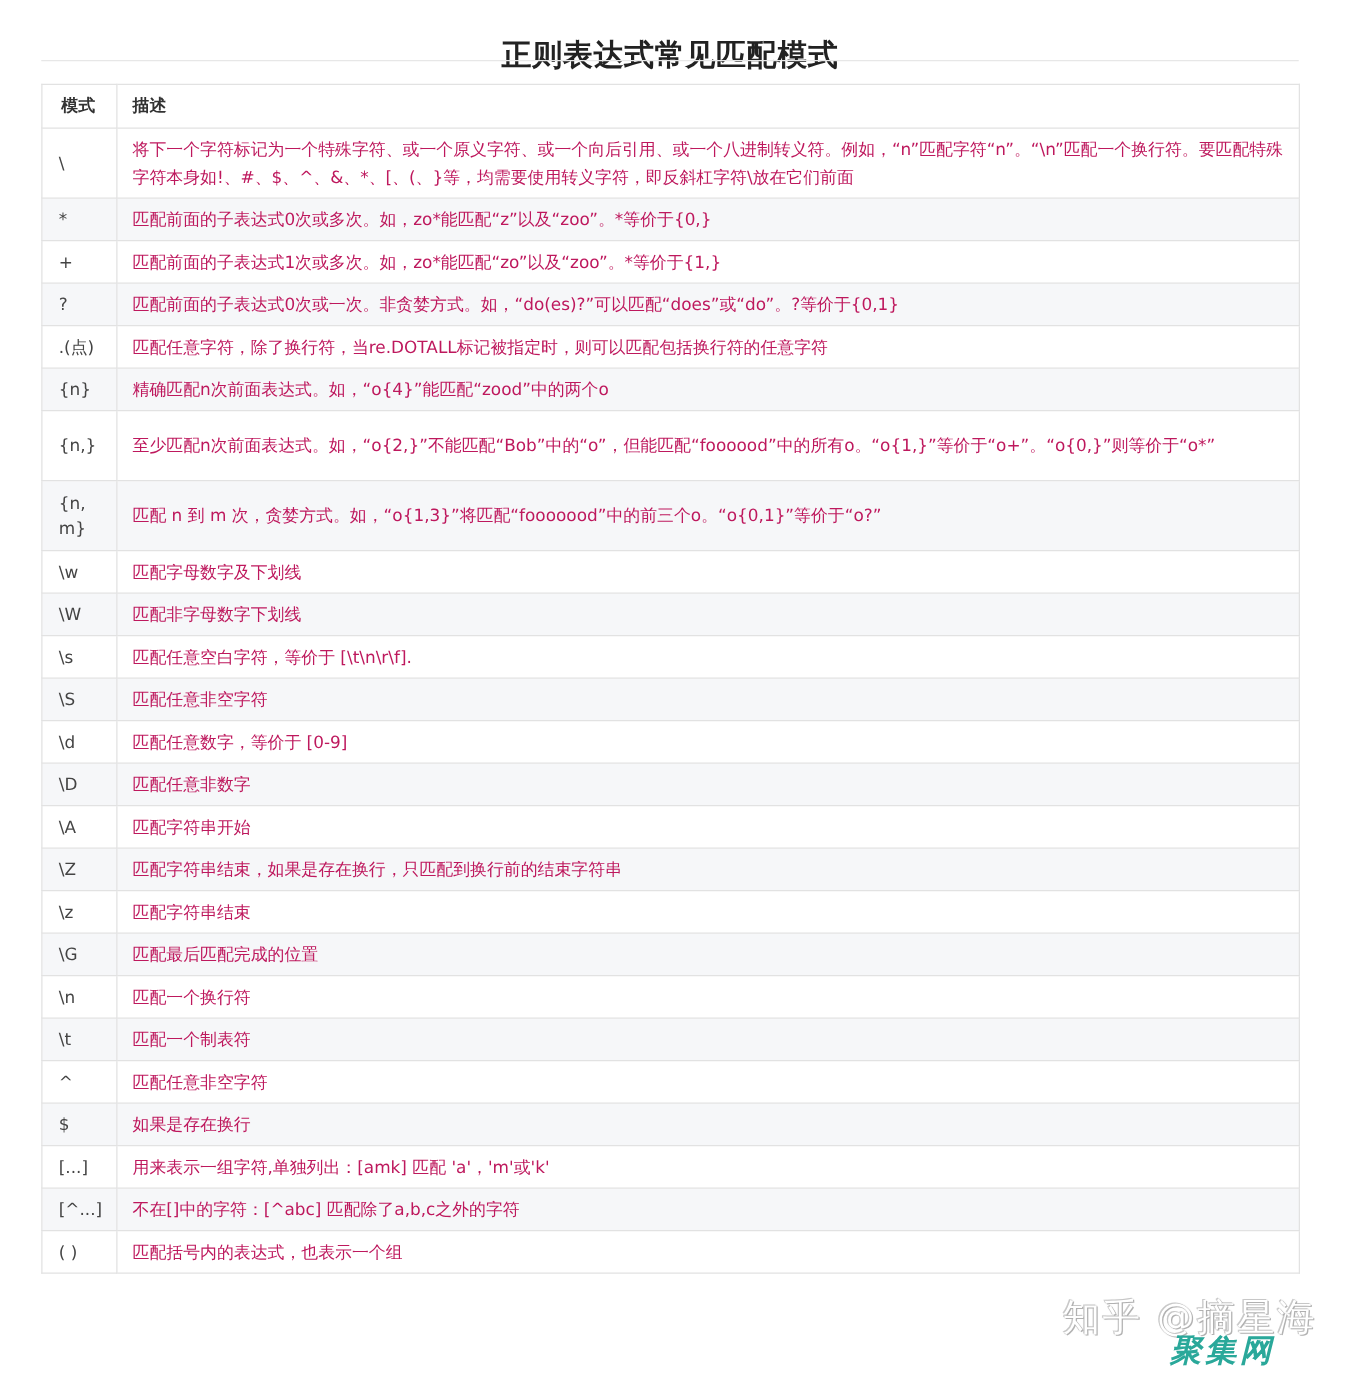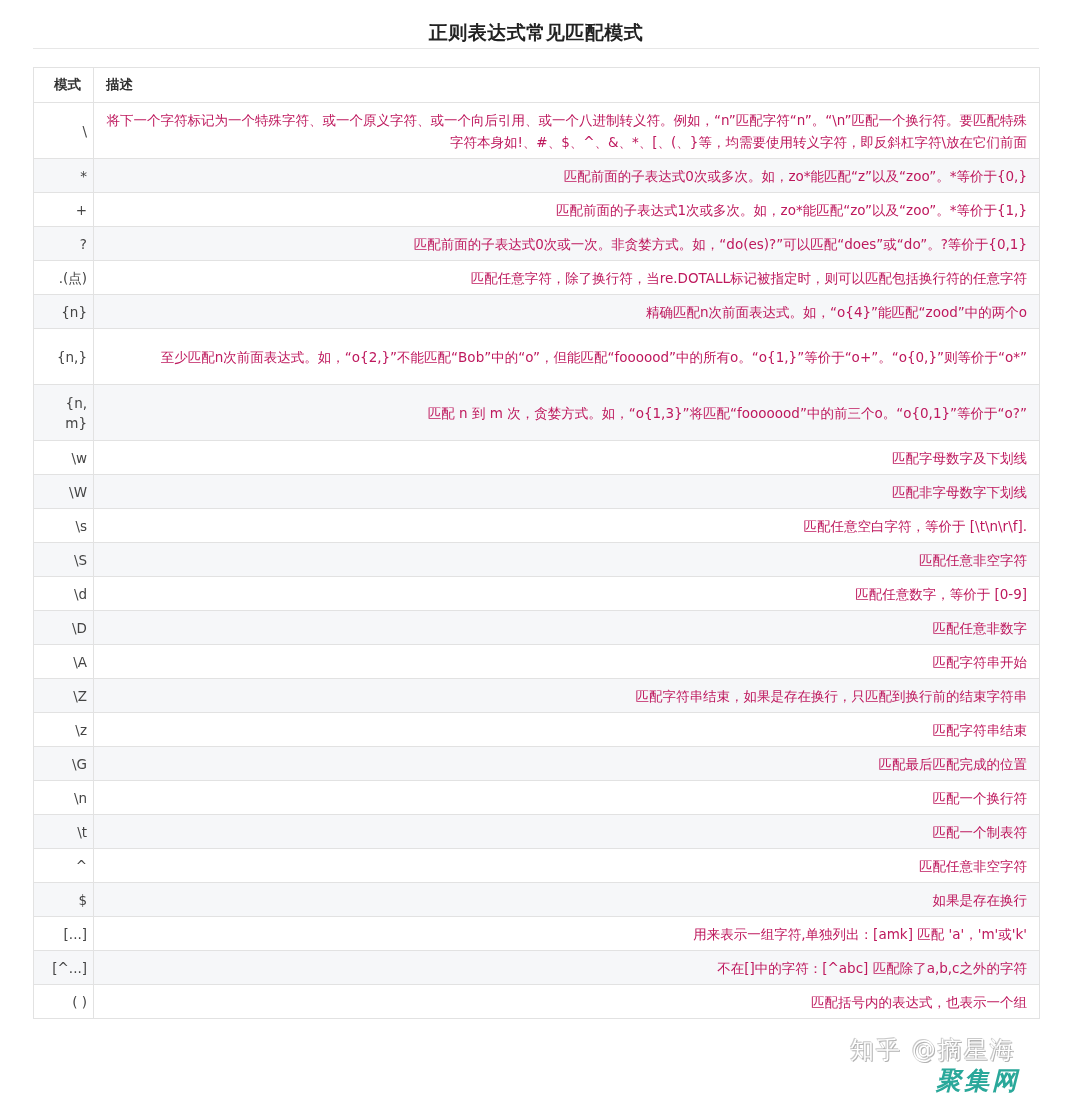--- a/index.html
+++ b/index.html
@@ -11,25 +11,25 @@
     width: 1080px;
     height: 1100px;
     position: relative;
     overflow: hidden;
     font-family: "DejaVu Sans", "Liberation Sans", sans-serif;
     color: #333333;
   }
   .page-title {
     position: absolute;
     left: 33px;
-    top: 12px;
+    top: 24px;
     width: 1006px;
     height: 40px;
     text-align: center;
-    font-size: 19px;
+    font-size: 24px;
     font-weight: bold;
     color: #222222;
     line-height: 40px;
     letter-spacing: 0.5px;
   }
   .title-rule {
     position: absolute;
     left: 33px;
     top: 48px;
     width: 1006px;
@@ -43,21 +43,21 @@
     width: 1006px;
     border-collapse: collapse;
     table-layout: fixed;
     font-size: 13.5px;
   }
   table.regex-table th,
   table.regex-table td {
     border: 1px solid #e2e2e2;
     padding: 0 12px;
     vertical-align: middle;
-    text-align: right;
+    text-align: left;
   }
   table.regex-table col.c-pattern { width: 60px; }
   table.regex-table col.c-desc { width: 946px; }
   table.regex-table thead th {
     height: 34px;
     font-weight: bold;
     font-size: 13.5px;
     color: #333333;
     background: #ffffff;
   }
@@ -75,21 +75,21 @@
     line-height: 20px;
   }
   table.regex-table td.desc {
     color: #be185d;
     line-height: 22px;
   }
   .watermark {
     position: absolute;
     left: 850px;
     top: 1034px;
-    font-size: 24px;
+    font-size: 30px;
     color: #ffffff;
     letter-spacing: 2px;
     text-shadow: 0 0 1px #9a9a9a, 1px 1px 0 #b5b5b5, -1px -1px 0 #cfcfcf;
     white-space: nowrap;
   }
   .site-logo {
     position: absolute;
     left: 900px;
     top: 1064px;
     font-size: 25px;

